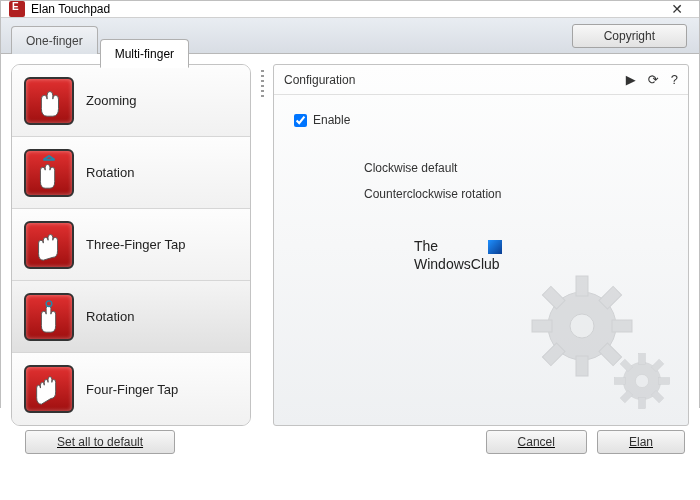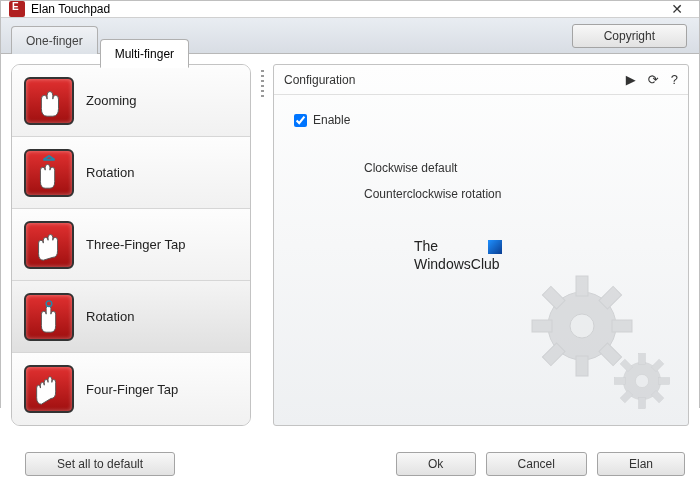--- a/index.html
+++ b/index.html
@@ -33,21 +33,21 @@
   .header-icons { display: flex; gap: 12px; align-items: center; }
   .header-icons span { cursor: pointer; font-size: 13px; color: #333; }
   .config-body { padding: 18px 20px; color: #333; }
   .enable-row { display: flex; align-items: flex-end; margin-bottom: 28px; }
   .enable-row input { margin-right: 6px; }
   .sub-options { margin-left: 70px; line-height: 2.2; color: #333; }
   .watermark { position: absolute; left: 140px; top: 172px; font-size: 14px; color: #222; line-height: 1.3; }
   .watermark .sq { display: inline-block; width: 14px; height: 14px; background: linear-gradient(135deg,#1e90ff,#0a3d91); vertical-align: middle; margin-left: 50px; }
   .gears { position: absolute; right: 6px; bottom: 6px; opacity: .55; }
   .gears svg { width: 170px; height: 150px; }
-  .bottom-bar { height: 46px; display: flex; align-items: flex-end; padding: 0 14px 0 24px; gap: 10px; }
+  .bottom-bar { height: 46px; display: flex; align-items: flex-start; padding: 0 14px 0 24px; gap: 10px; text-decoration: underline; }
   .bottom-bar .spacer { flex: 1; }
   .bottom-bar .btn { min-width: 80px; }
   .left-scroll-shadow { position: absolute; right: 0; top: 0; bottom: 0; width: 14px; pointer-events: none; }
 </style>
 </head>
 <body>
 
 <div class="window">
 
   <div class="title-bar">
@@ -196,19 +196,18 @@
             </g>
           </svg>
         </div>
       </div>
 
     </div>
 
     <div class="bottom-bar">
       <div class="btn" style="min-width:140px">Set all to default</div>
       <div class="spacer"></div>
-      <div class="btn">Ok</div>
       <div class="btn">Cancel</div>
       <div class="btn">Elan</div>
     </div>
   </div>
 
 </div>
 
 </body></html>

